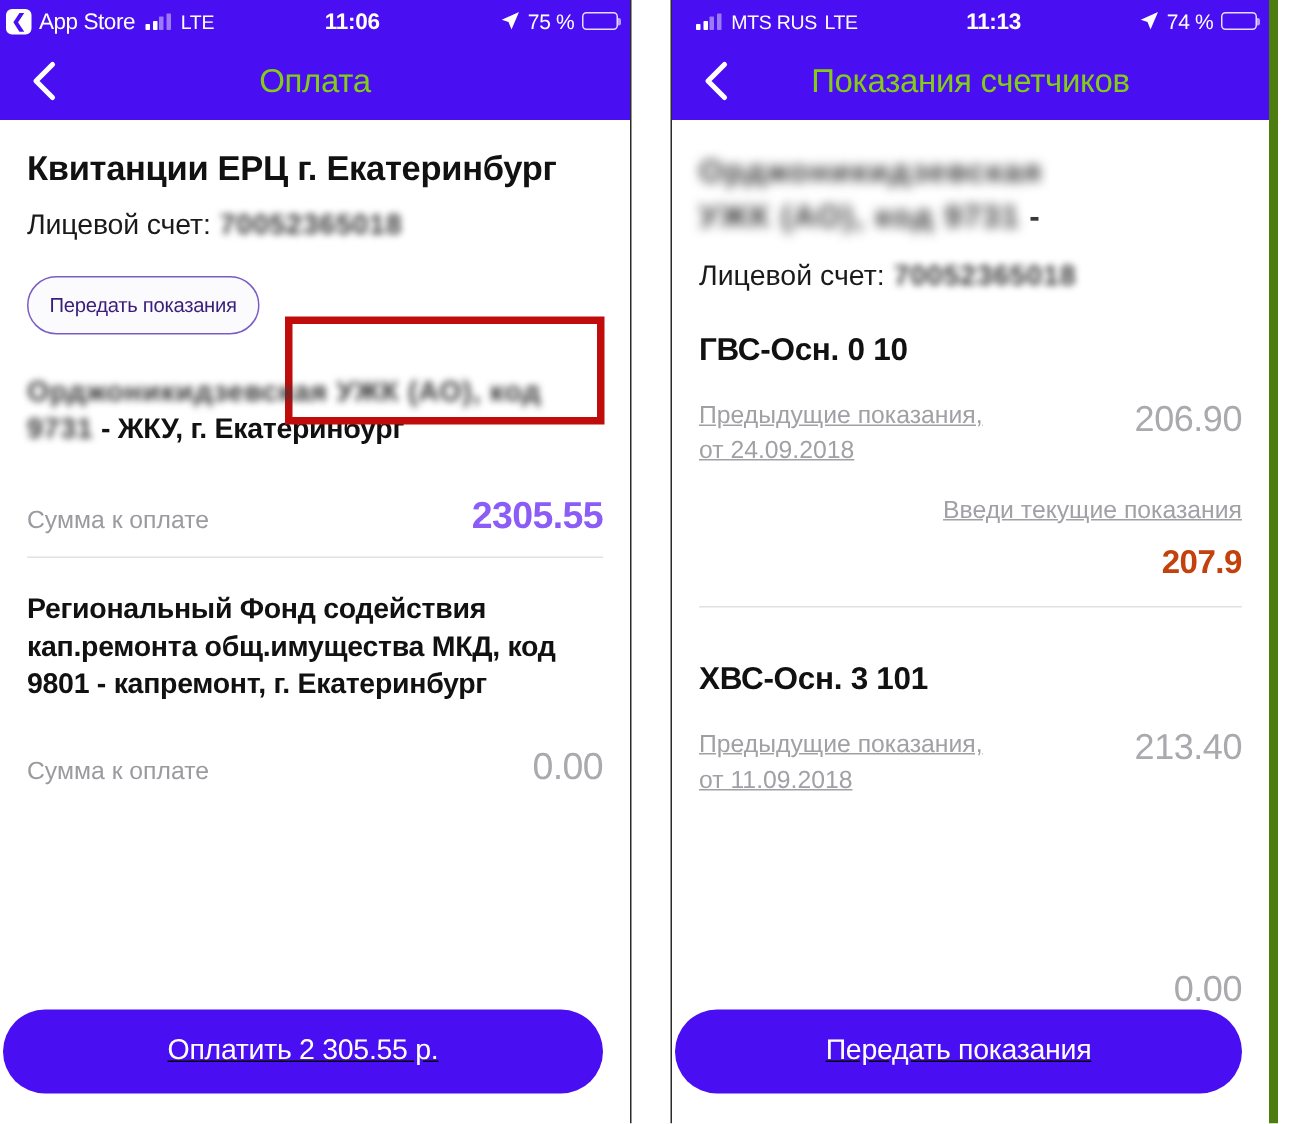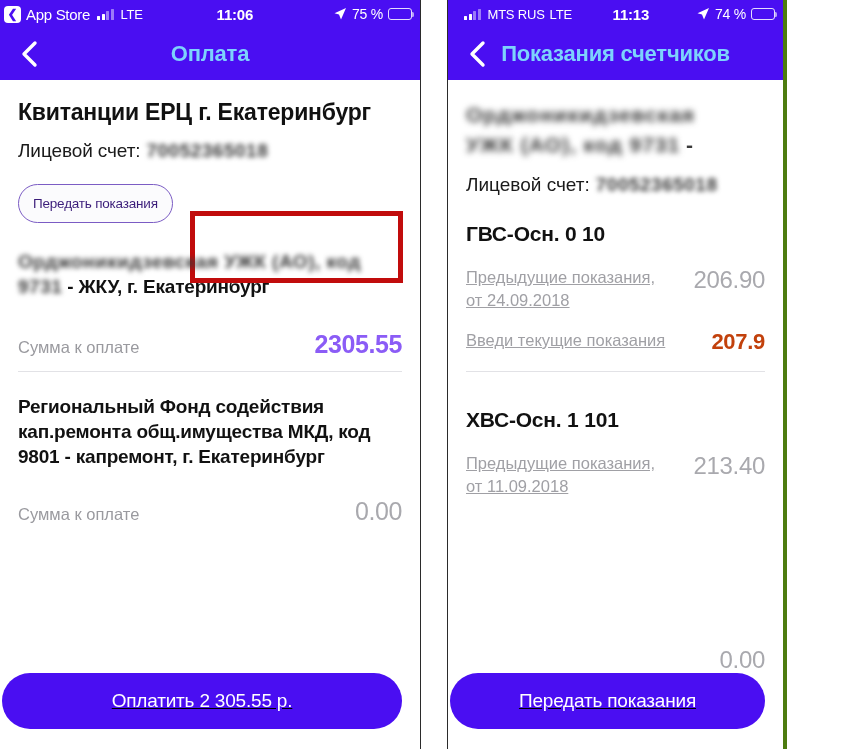--- a/index.html
+++ b/index.html
@@ -32,22 +32,22 @@
     border-right: 1px solid #2b2b2b;
     width: 421px;
   }
   .phone-gap {
     width: 26px;
     height: 749px;
     background: #ffffff;
   }
   .phone-right {
     border-left: 1px solid #2b2b2b;
-    border-right: 4px solid #4d7c0f;
-    width: 340px;
+    border-right: 6px solid #4d7c0f;
+    width: 405px;
   }
 
   
   .statusbar {
     height: 28px;
     background: #4a0ef2;
     color: #ffffff;
     display: flex;
     align-items: center;
     padding: 0 8px 0 4px;
@@ -167,23 +167,23 @@
     width: 30px;
     height: 30px;
     display: flex;
     align-items: center;
     justify-content: center;
     cursor: pointer;
   }
   .nav-title {
     width: 100%;
     text-align: center;
-    color: #7dd3fc;
+    color: #84cc16;
     font-size: 22px;
-    font-weight: 700;
+    font-weight: 400;
     letter-spacing: -0.2px;
   }
 
   
   .content {
     padding: 0 18px;
     box-sizing: border-box;
     position: relative;
     height: calc(749px - 80px);
     overflow: hidden;
@@ -346,21 +346,21 @@
     line-height: 1.42;
     text-decoration: underline;
   }
   .reading-value {
     font-size: 24px;
     color: #a9a9ae;
     font-weight: 400;
     white-space: nowrap;
     letter-spacing: -0.3px;
   }
-  .reading-row.current { margin-top: 16px; align-items: flex-start; }
+  .reading-row.current { margin-top: 16px; align-items: flex-end; flex-direction: column; }
   .reading-row.current .reading-value {
     color: #c2410c;
     font-weight: 700;
     font-size: 22px;
   }
   .meter-divider {
     height: 1px;
     background: #e2e2e6;
     margin-top: 16px;
   }
@@ -513,21 +513,21 @@
           <span class="reading-value">206.90</span>
         </div>
         <div class="reading-row current">
           <span class="reading-label">Введи текущие показания</span>
           <span class="reading-value">207.9</span>
         </div>
         <div class="meter-divider"></div>
       </div>
 
       <div class="meter" style="margin-top:36px;">
-        <div class="meter-name">ХВС-Осн. 1 101</div>
+        <div class="meter-name">ХВС-Осн. 3 101</div>
         <div class="reading-row">
           <span class="reading-label">
             <span>Предыдущие показания,</span><br>
             <span>от 11.09.2018</span>
           </span>
           <span class="reading-value">213.40</span>
         </div>
       </div>
 
       <span class="clip-value" style="top:566px;">0.00</span>

